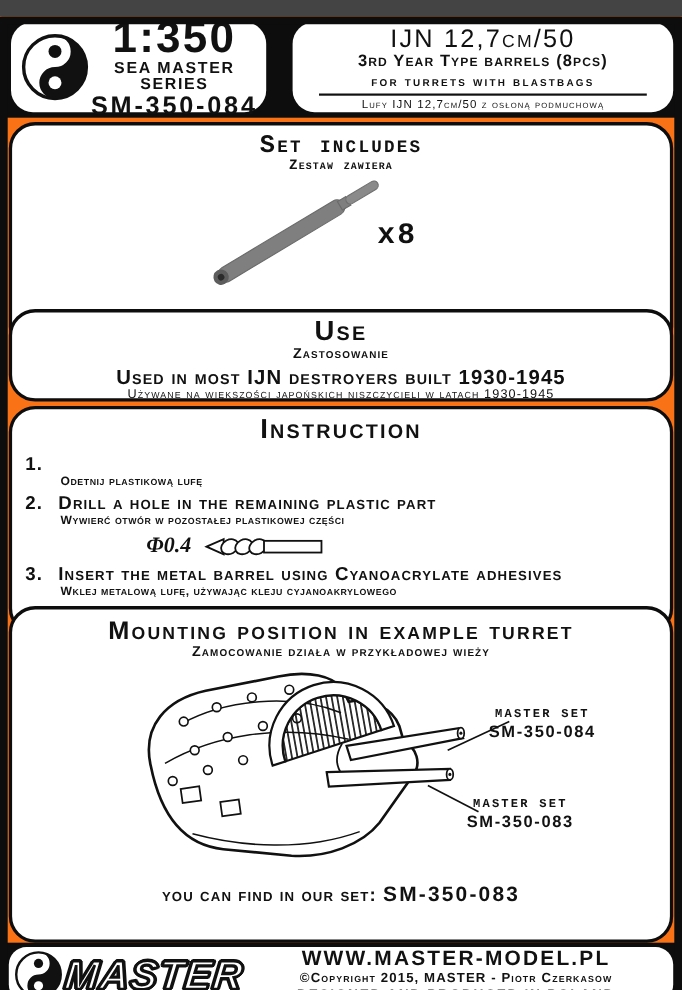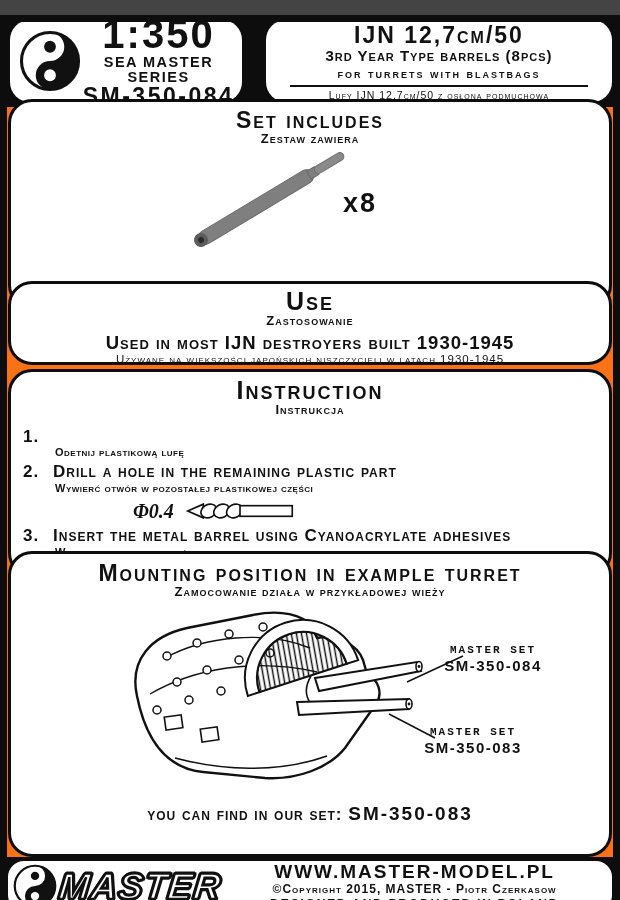--- a/index.html
+++ b/index.html
@@ -20,36 +20,36 @@
   .hdr-logo { width:62px; height:62px; margin-left:9px; flex:0 0 auto; }
   .hdr-left-text { flex:1; text-align:center; line-height:1; padding-right:6px; }
   .scale-big { font-size:40px; font-weight:900; letter-spacing:2px; }
   .series-line { font-size:14.5px; font-weight:700; letter-spacing:1.5px; margin-top:1px; }
   .code-line { font-size:23px; font-weight:900; letter-spacing:2.5px; margin-top:1px; }
 
   .hdr-right {
     position:absolute; left:266px; top:5px; width:346px; height:82px;
     background:#fff; border-radius:20px; text-align:center; padding-top:3px; line-height:1.1;
   }
-  .prod-title { font-size:23px; font-weight:700; font-variant:small-caps; letter-spacing:2px;text-align:center; }
+  .prod-title { font-size:23px; font-weight:400; font-variant:small-caps; letter-spacing:2px;text-align:center; }
   .prod-sub { font-size:15px; font-weight:700; font-variant:small-caps; letter-spacing:1px; }
   .prod-line3 { font-size:12.5px; font-weight:700; font-variant:small-caps; letter-spacing:2px; margin-top:3px; }
   .prod-divider { height:2px; background:#111; width:86%; margin:3px auto 3px auto; }
   .prod-line4 { font-size:10.5px; font-weight:400; font-variant:small-caps; letter-spacing:1px; }
 
   
   .sec {
     position:absolute; left:8px; width:604px; background:#fff;
     border:3.5px solid #0d0d0d; border-radius:24px;
   }
   .sec-title { text-align:center; font-weight:700; font-variant:small-caps; font-size:23px; letter-spacing:2px; line-height:1.05; margin-top:6px; }
   .sec-sub { text-align:center; font-weight:700; font-variant:small-caps; font-size:13px; letter-spacing:1px; line-height:1.1; }
 
   
-  .sec-set { top:84px; height:210px; }
+  .sec-set { top:96px; height:210px;font-family:Liberation Mono, monospace; }
   .barrel-svg { position:absolute; left:160px; top:38px; width:200px; height:122px; }
   .qty { position:absolute; left:332px; top:86px; font-size:27px; font-weight:700; letter-spacing:2px; }
 
   
   .sec-use { top:266px; height:84px; }
   .sec-use .sec-title { font-size:25px; margin-top:4px; }
   .use-text { text-align:center; font-size:18.5px; font-weight:700; font-variant:small-caps; letter-spacing:1px; margin-top:4px; line-height:1.05; }
   .use-text-pl { text-align:center; font-size:11.5px; font-weight:400; font-variant:small-caps; letter-spacing:1px; margin-top:1px; }
 
   
@@ -142,21 +142,20 @@
 
   <div class="sec sec-use">
     <div class="sec-title">Use</div>
     <div class="sec-sub">Zastosowanie</div>
     <div class="use-text">Used in most IJN destroyers built 1930-1945</div>
     <div class="use-text-pl">Używane na większości japońskich niszczycieli w latach 1930-1945</div>
   </div>
 
   <div class="sec sec-instr">
     <div class="sec-title">Instruction</div>
-    <div class="sec-sub">Instrukcja</div>
     <div class="steps">
 
       <div>
         <div class="step-main">
           <span class="step-num">1.</span>
         </div>
         <div class="step-pl">Odetnij plastikową lufę</div>
       </div>
 
       <div>

